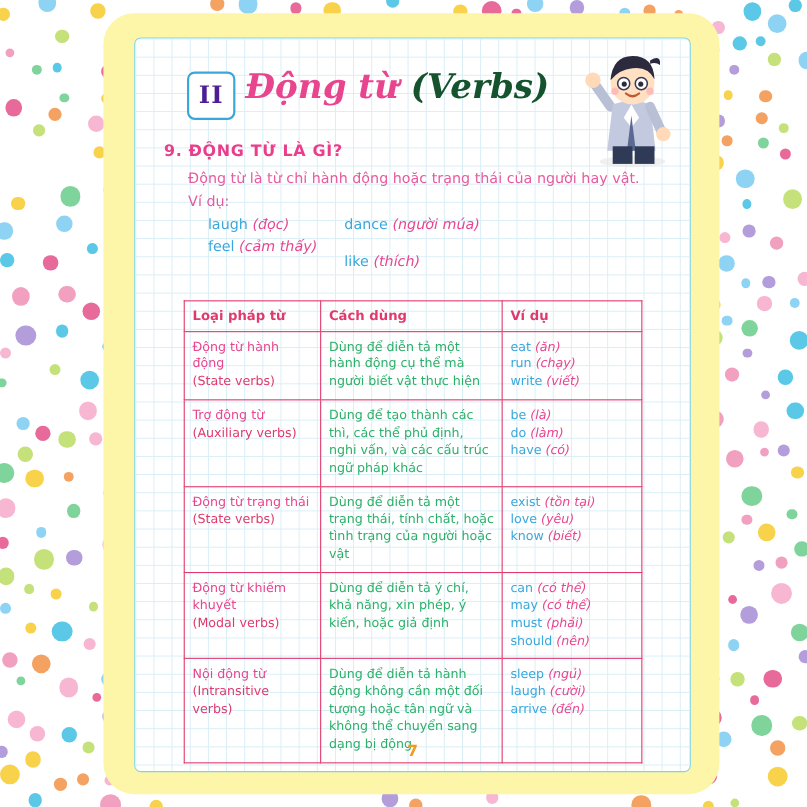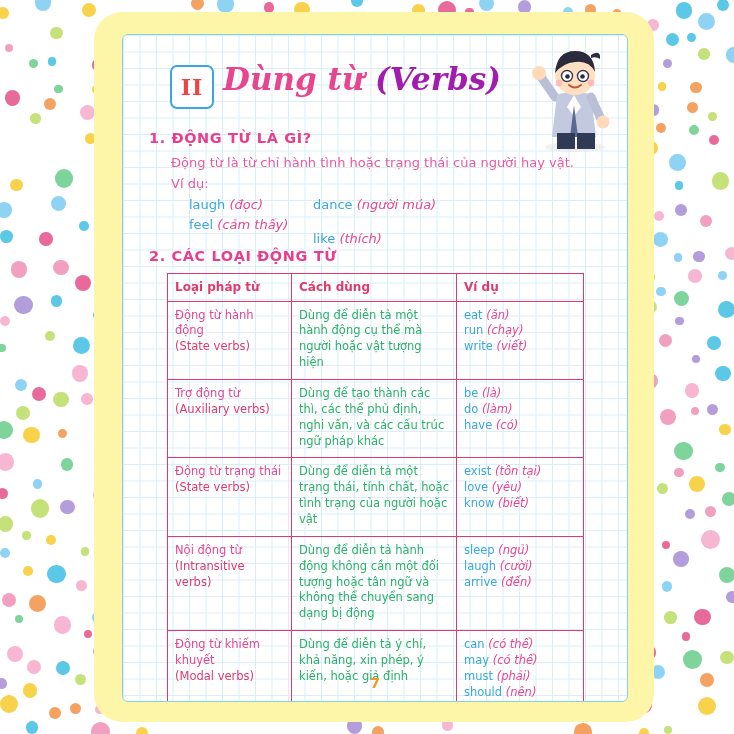--- a/index.html
+++ b/index.html
@@ -50,39 +50,39 @@
     padding:0;
   }
   
   .chapter-badge{
     position:absolute;
     left:47px;top:30px;
     width:40px;height:40px;
     border:2.5px solid #3aa7dc;
     border-radius:7px;
     background:#ffffff;
-    color:#ef4444;
+    color:#4c1d95;
     font-family:"DejaVu Serif", serif;
     font-weight:bold;
     font-size:22px;
     display:flex;align-items:center;justify-content:center;
     letter-spacing:1px;
   }
   .title{
     position:absolute;
     left:100px;top:26px;
     font-family:"DejaVu Serif", serif;
     font-size:31px;
     font-weight:bold;
     color:#e8458f;
     white-space:nowrap;
     font-style:italic;
   }
   .title .en{
-    color:#a21caf;
+    color:#14532d;
   }
   
   .boy{
     position:absolute;
     right:6px;top:8px;
     width:96px;height:110px;
   }
   
   .sec{
     position:absolute;
@@ -349,21 +349,21 @@
   <div class="frame-outer"></div>
 
   <div class="frame-inner">
     <div class="grid"></div>
 
     <div class="content">
 
       <div class="chapter-badge">II</div>
 
       <div class="title">
-        <span>Dùng từ</span>
+        <span>Động từ</span>
         <span class="en">(Verbs)</span>
       </div>
 
       <svg class="boy" viewBox="0 0 96 110">
         <ellipse cx="50" cy="104" rx="30" ry="5" fill="#e6e6e6" opacity="0.6"></ellipse>
 
         <path d="M30 54 L16 34" stroke="#b9c0d6" stroke-width="9" stroke-linecap="round" fill="none"></path>
         <circle cx="14" cy="30" r="7" fill="#ffd9b8"></circle>
 
         <path d="M32 52 q18 -7 34 0 l5 42 h-44 z" fill="#c3c9de"></path>
@@ -379,64 +379,63 @@
         <path d="M66 12 q10 -6 9 4 q-4 -3 -9 -1z" fill="#2b2b3d"></path>
         <circle cx="42" cy="33" r="5.5" fill="#ffffff" stroke="#3a3a55" stroke-width="1.4"></circle>
         <circle cx="58" cy="33" r="5.5" fill="#ffffff" stroke="#3a3a55" stroke-width="1.4"></circle>
         <circle cx="42.5" cy="33.5" r="2.3" fill="#2b2b3d"></circle>
         <circle cx="57.5" cy="33.5" r="2.3" fill="#2b2b3d"></circle>
         <path d="M44 42 q6 5 12 0" stroke="#c2562f" stroke-width="2" fill="none" stroke-linecap="round"></path>
         <circle cx="34" cy="40" r="3.4" fill="#ffb3b3" opacity="0.8"></circle>
         <circle cx="66" cy="40" r="3.4" fill="#ffb3b3" opacity="0.8"></circle>
       </svg>
 
-      <div class="sec" id="sec1">1. ĐỘNG TỪ LÀ GÌ?</div>
-
-      <div class="intro">Động từ là từ chỉ hành tình hoặc trạng thái của người hay vật.</div>
+      <div class="sec" id="sec1">9. ĐỘNG TỪ LÀ GÌ?</div>
+
+      <div class="intro">Động từ là từ chỉ hành động hoặc trạng thái của người hay vật.</div>
       <div class="vidu">Ví dụ:</div>
 
       <div class="ex" id="ex1">
         <span class="w">laugh</span>
         <span class="m">(đọc)</span>
       </div>
       <div class="ex" id="ex2">
         <span class="w">dance</span>
         <span class="m">(người múa)</span>
       </div>
       <div class="ex" id="ex3">
         <span class="w">feel</span>
         <span class="m">(cảm thấy)</span>
       </div>
       <div class="ex" id="ex4">
         <span class="w">like</span>
         <span class="m">(thích)</span>
       </div>
 
-      <div class="sec" id="sec2">2. CÁC LOẠI ĐỘNG TỪ</div>
 
       <table class="verbs">
         <colgroup>
             <col class="c1">
             <col class="c2">
             <col class="c3">
           </colgroup>
         <thead>
           <tr>
             <th>Loại pháp từ</th>
             <th>Cách dùng</th>
             <th>Ví dụ</th>
           </tr>
         </thead>
         <tbody>
           <tr>
             <td>
               <div class="vi">Động từ hành động</div>
               <div class="en-red">(State verbs)</div>
             </td>
-            <td class="use">Dùng để diễn tả một hành động cụ thể mà người hoặc vật tượng hiện</td>
+            <td class="use">Dùng để diễn tả một hành động cụ thể mà người biết vật thực hiện</td>
             <td>
               <div><span class="ex-blue">eat</span> <span class="ex-pink">(ăn)</span></div>
               <div><span class="ex-blue">run</span> <span class="ex-pink">(chạy)</span></div>
               <div><span class="ex-blue">write</span> <span class="ex-pink">(viết)</span></div>
             </td>
           </tr>
           <tr>
             <td>
               <div class="vi">Trợ động từ</div>
               <div class="en-red">(Auxiliary verbs)</div>
@@ -451,46 +450,46 @@
           <tr>
             <td>
               <div class="vi">Động từ trạng thái</div>
               <div class="en-red">(State verbs)</div>
             </td>
             <td class="use">Dùng để diễn tả một trạng thái, tính chất, hoặc tình trạng của người hoặc vật</td>
             <td>
               <div><span class="ex-blue">exist</span> <span class="ex-pink">(tồn tại)</span></div>
               <div><span class="ex-blue">love</span> <span class="ex-pink">(yêu)</span></div>
               <div><span class="ex-blue">know</span> <span class="ex-pink">(biết)</span></div>
-            </td>
-          </tr>
-          <tr>
-            <td>
-              <div class="vi">Nội động từ</div>
-              <div class="en-red">(Intransitive verbs)</div>
-            </td>
-            <td class="use">Dùng để diễn tả hành động không cần một đối tượng hoặc tân ngữ và không thể chuyển sang dạng bị động</td>
-            <td>
-              <div><span class="ex-blue">sleep</span> <span class="ex-pink">(ngủ)</span></div>
-              <div><span class="ex-blue">laugh</span> <span class="ex-pink">(cười)</span></div>
-              <div><span class="ex-blue">arrive</span> <span class="ex-pink">(đến)</span></div>
             </td>
           </tr>
           <tr>
             <td>
               <div class="vi">Động từ khiếm khuyết</div>
               <div class="en-red">(Modal verbs)</div>
             </td>
             <td class="use">Dùng để diễn tả ý chí, khả năng, xin phép, ý kiến, hoặc giả định</td>
             <td>
               <div><span class="ex-blue">can</span> <span class="ex-pink">(có thể)</span></div>
               <div><span class="ex-blue">may</span> <span class="ex-pink">(có thể)</span></div>
               <div><span class="ex-blue">must</span> <span class="ex-pink">(phải)</span></div>
               <div><span class="ex-blue">should</span> <span class="ex-pink">(nên)</span></div>
             </td>
           </tr>
+          <tr>
+            <td>
+              <div class="vi">Nội động từ</div>
+              <div class="en-red">(Intransitive verbs)</div>
+            </td>
+            <td class="use">Dùng để diễn tả hành động không cần một đối tượng hoặc tân ngữ và không thể chuyển sang dạng bị động</td>
+            <td>
+              <div><span class="ex-blue">sleep</span> <span class="ex-pink">(ngủ)</span></div>
+              <div><span class="ex-blue">laugh</span> <span class="ex-pink">(cười)</span></div>
+              <div><span class="ex-blue">arrive</span> <span class="ex-pink">(đến)</span></div>
+            </td>
+          </tr>
         </tbody>
       </table>
 
       <div class="pagenum">7</div>
     </div>
   </div>
 </div>
 
 </body></html>

